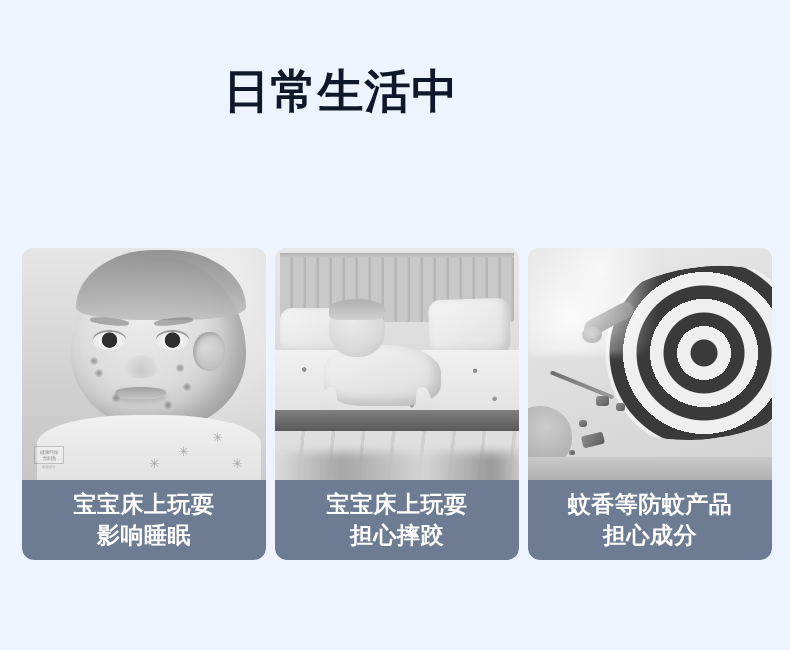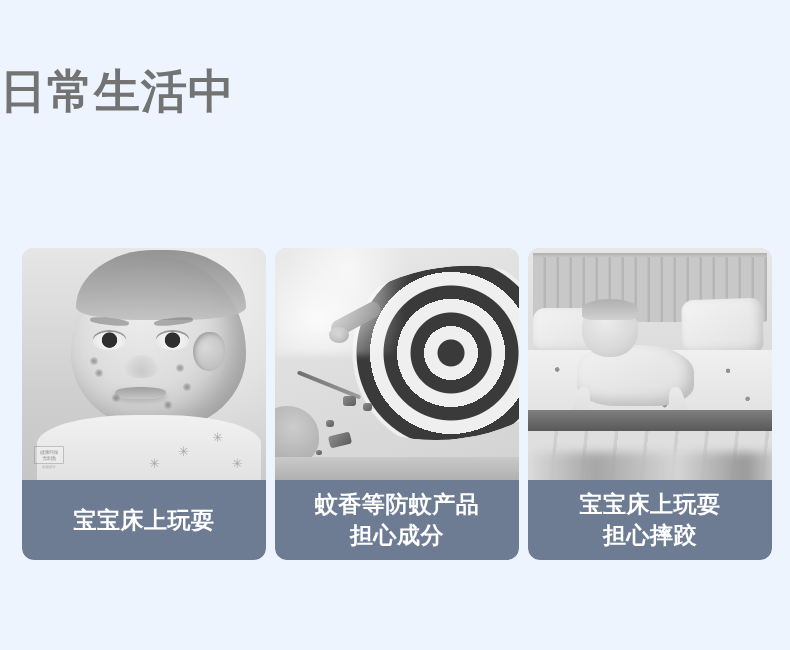--- a/index.html
+++ b/index.html
@@ -15,21 +15,22 @@
     overflow: hidden;
     position: relative;
   }
 
   
   .headline {
     position: absolute;
     top: 62px;
     left: 0;
     width: 682px;
-    color: #737373;
+    text-align: center;
+    color: #0f172a;
   }
   .headline-line1 {
     font-size: 46px;
     font-weight: bold;
     line-height: 58px;
     letter-spacing: 1px;
     display: block;
   }
   .headline-line2 {
     font-size: 46px;
@@ -391,42 +392,21 @@
       <div class="watermark">
         <div class="watermark-box">
           <div class="watermark-line">健康环保</div>
           <div class="watermark-line">无刺激</div>
         </div>
         <div class="watermark-sub">原创设计</div>
       </div>
     </div>
     <div class="caption">
       <div class="caption-line">宝宝床上玩耍</div>
-    </div>
-  </div>
-
-  <div class="card">
-    <div class="photo">
-      <div class="p3-bg"></div>
-      <div class="p3-coil"></div>
-      <div class="p3-coil-arm"></div>
-      <div class="p3-tip"></div>
-      <div class="p3-smoke"></div>
-      <div class="p3-stick"></div>
-      <div class="p3-ash" style="left:28%; top:64%; width:13px; height:10px;"></div>
-      <div class="p3-ash" style="left:36%; top:67%; width:9px; height:8px;"></div>
-      <div class="p3-ash" style="left:21%; top:74%; width:8px; height:7px;"></div>
-      <div class="p3-ash" style="left:22%; top:80%; width:22px; height:12px; transform:rotate(-14deg);"></div>
-      <div class="p3-ash" style="left:17%; top:87%; width:6px; height:5px;"></div>
-      <div class="p3-hand"></div>
-      <div class="p3-table-edge"></div>
-    </div>
-    <div class="caption">
-      <div class="caption-line">蚊香等防蚊产品</div>
-      <div class="caption-line">担心成分</div>
+      <div class="caption-line">影响睡眠</div>
     </div>
   </div>
 
   <div class="card">
     <div class="photo">
       <div class="p2-bg"></div>
       <div class="p2-headboard">
           <div class="p2-headtop"></div>
         </div>
       <div class="p2-pillow a"></div>
@@ -440,13 +420,35 @@
       <div class="p2-bedframe"></div>
       <div class="p2-floor"></div>
       <div class="p2-blur"></div>
     </div>
     <div class="caption">
       <div class="caption-line">宝宝床上玩耍</div>
       <div class="caption-line">担心摔跤</div>
     </div>
   </div>
 
+  <div class="card">
+    <div class="photo">
+      <div class="p3-bg"></div>
+      <div class="p3-coil"></div>
+      <div class="p3-coil-arm"></div>
+      <div class="p3-tip"></div>
+      <div class="p3-smoke"></div>
+      <div class="p3-stick"></div>
+      <div class="p3-ash" style="left:28%; top:64%; width:13px; height:10px;"></div>
+      <div class="p3-ash" style="left:36%; top:67%; width:9px; height:8px;"></div>
+      <div class="p3-ash" style="left:21%; top:74%; width:8px; height:7px;"></div>
+      <div class="p3-ash" style="left:22%; top:80%; width:22px; height:12px; transform:rotate(-14deg);"></div>
+      <div class="p3-ash" style="left:17%; top:87%; width:6px; height:5px;"></div>
+      <div class="p3-hand"></div>
+      <div class="p3-table-edge"></div>
+    </div>
+    <div class="caption">
+      <div class="caption-line">蚊香等防蚊产品</div>
+      <div class="caption-line">担心成分</div>
+    </div>
+  </div>
+
 </div>
 
 </body></html>

